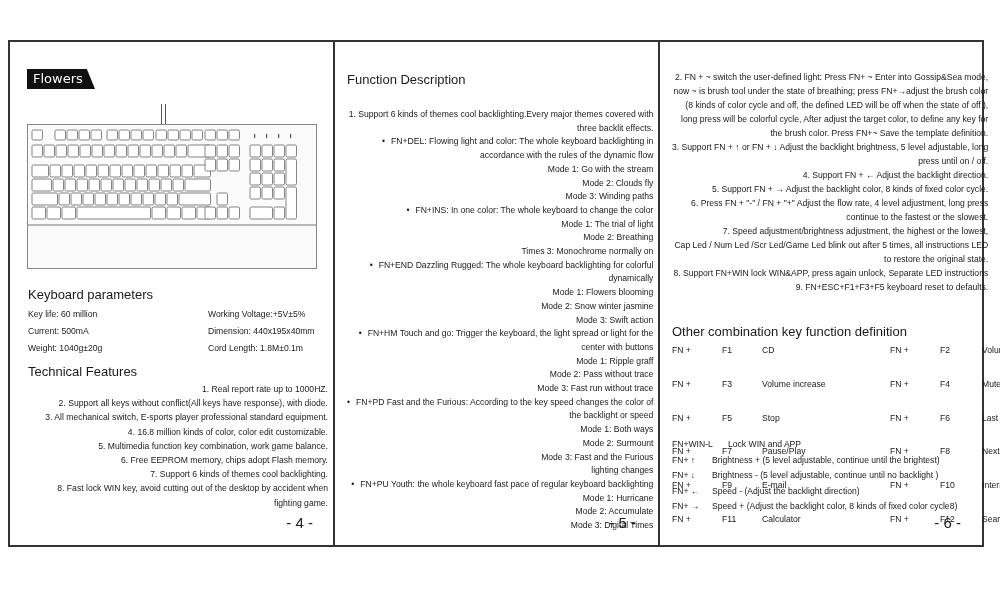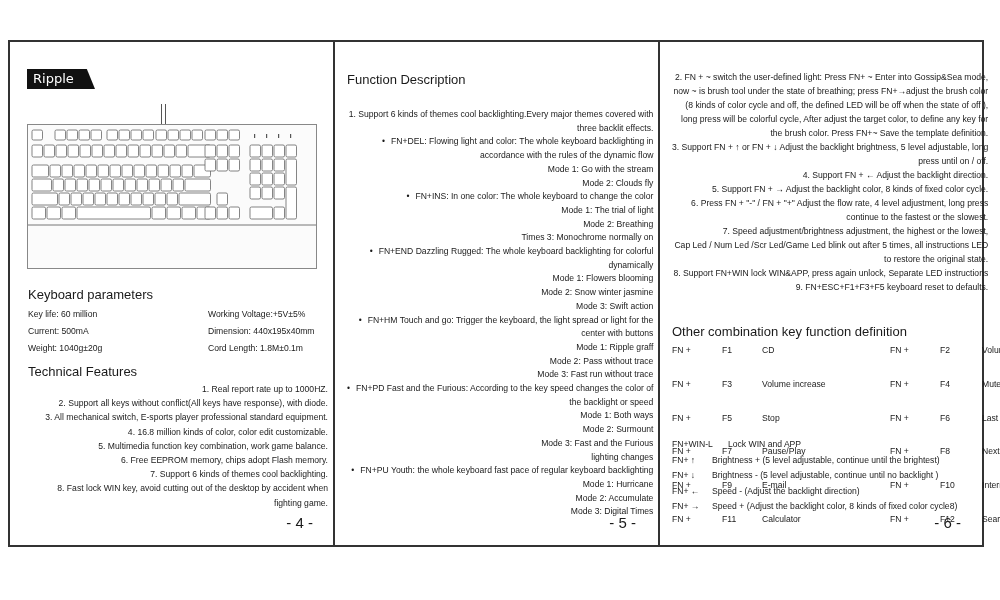--- a/index.html
+++ b/index.html
@@ -36,21 +36,21 @@
   .extra-row .k{width:40px;}
 </style>
 </head>
 <body>
 
 <div class="frame"></div>
 <div class="divider" style="left:333px"></div>
 <div class="divider" style="left:658px"></div>
 
 <section class="page" style="left:10px;width:323px;">
-  <div class="lang-tag" style="left:17px;top:27px;">Ripple</div>
+  <div class="lang-tag" style="left:17px;top:27px;">Flowers</div>
   <div class="cord" style="left:151px;top:62px;"></div>
   <div class="kbd" style="left:17px;top:82px;">
     <svg id="kbd-svg" width="288" height="143">
         <rect x="4" y="5" width="10.5" height="10" rx="1.5" fill="#fff" stroke="#666" stroke-width="0.8"></rect>
         <rect x="27" y="5" width="10.5" height="10" rx="1.5" fill="#fff" stroke="#666" stroke-width="0.8"></rect>
         <rect x="39" y="5" width="10.5" height="10" rx="1.5" fill="#fff" stroke="#666" stroke-width="0.8"></rect>
         <rect x="51" y="5" width="10.5" height="10" rx="1.5" fill="#fff" stroke="#666" stroke-width="0.8"></rect>
         <rect x="63" y="5" width="10.5" height="10" rx="1.5" fill="#fff" stroke="#666" stroke-width="0.8"></rect>
         <rect x="79" y="5" width="10.5" height="10" rx="1.5" fill="#fff" stroke="#666" stroke-width="0.8"></rect>
         <rect x="91" y="5" width="10.5" height="10" rx="1.5" fill="#fff" stroke="#666" stroke-width="0.8"></rect>
@@ -195,20 +195,21 @@
 <section class="page" style="left:335px;width:323px;">
   <div class="p5">
     <h2 class="h2" style="margin-bottom:21px">Function Description</h2>
     <div id="p5-lines">
         <div class="txt ">1. Support 6 kinds of themes cool backlighting.Every major themes covered with</div>
         <div class="txt ">three backlit effects.</div>
         <div class="txt bullet">FN+DEL:  Flowing light and color: The whole keyboard backlighting in</div>
         <div class="txt ">accordance with the rules of the dynamic flow</div>
         <div class="txt indent">Mode 1: Go with the stream</div>
         <div class="txt indent">Mode 2: Clouds fly</div>
+        <div class="txt indent">Mode 3: Winding paths</div>
         <div class="txt bullet">FN+INS: In one color: The whole keyboard to change the color</div>
         <div class="txt indent">Mode 1: The trial of light</div>
         <div class="txt indent">Mode 2: Breathing</div>
         <div class="txt indent">Times 3: Monochrome normally on</div>
         <div class="txt bullet">FN+END Dazzling Rugged: The whole keyboard backlighting for colorful</div>
         <div class="txt ">dynamically</div>
         <div class="txt indent">Mode 1: Flowers blooming</div>
         <div class="txt indent">Mode 2: Snow winter jasmine</div>
         <div class="txt indent">Mode 3: Swift action</div>
         <div class="txt bullet">FN+HM Touch and go: Trigger the keyboard, the light spread or light for the</div>

